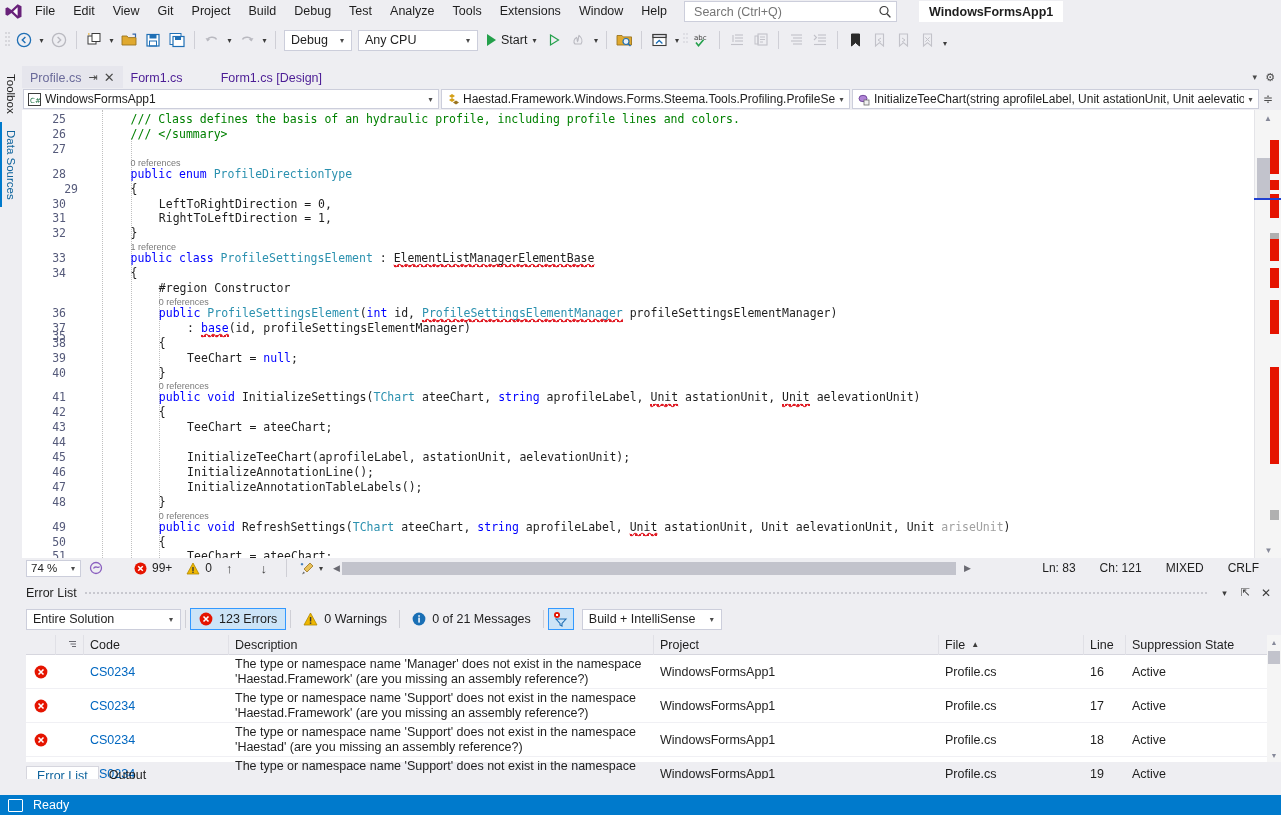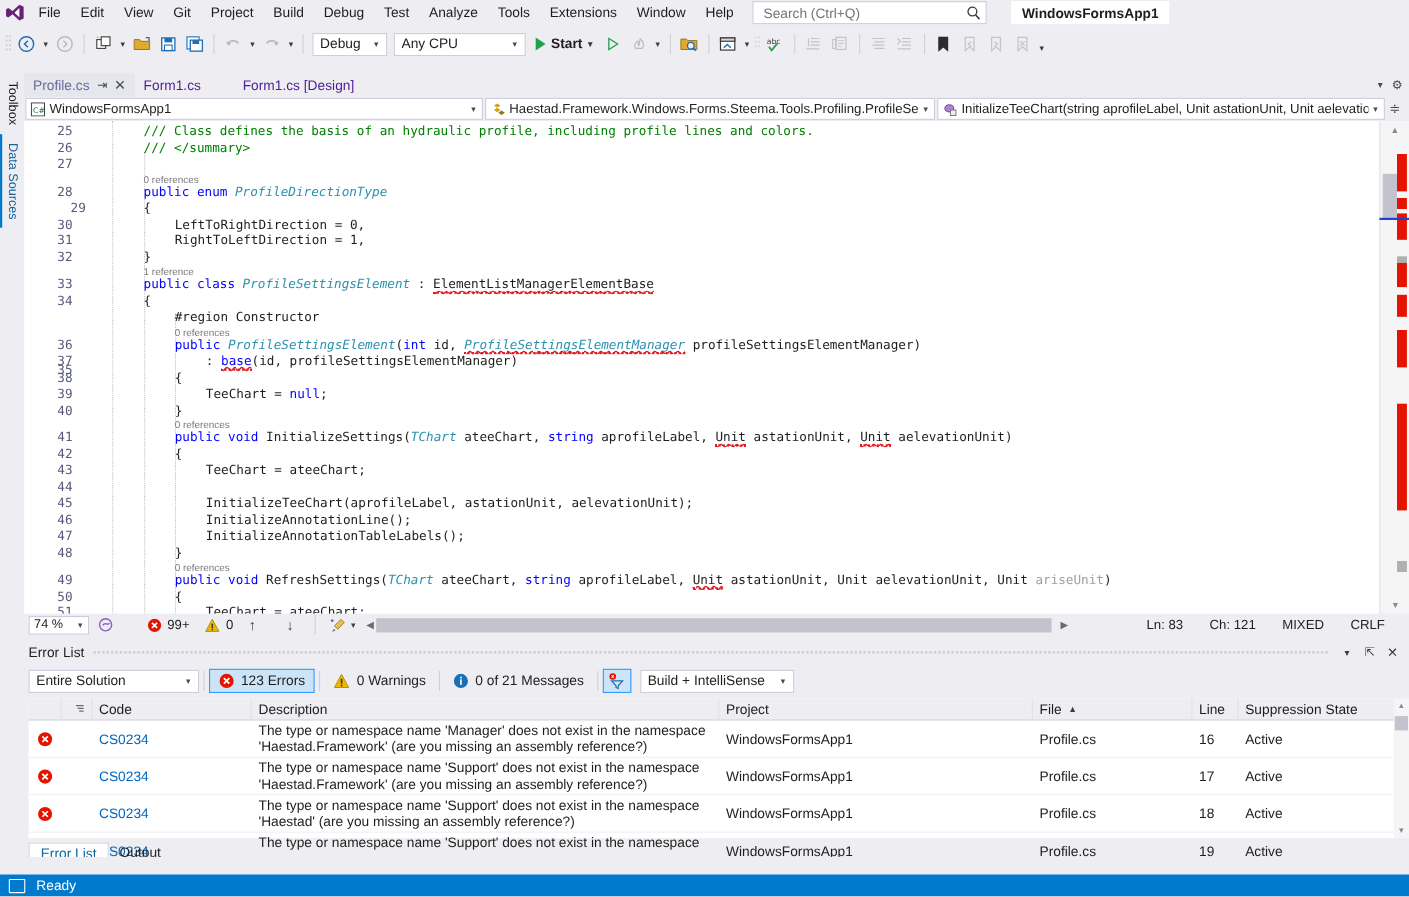--- a/index.html
+++ b/index.html
@@ -50,21 +50,21 @@
   }
   .tb-sep { width:1px; height:18px; background:#cfcfd6; margin:0 5px; }
   .tb-caret { width:11px; height:22px; display:flex; align-items:center; justify-content:center; font-size:8px; color:#3c3c3c; }
   .tb-grip { width:8px; height:20px; opacity:.5; }
   .combo {
     height:21px; border:1px solid #cccedb; background:#ffffff; display:flex; align-items:center;
     padding:0 2px 0 6px; font-size:12.5px; color:#1e1e1e; margin:0 3px;
   }
   .combo .cval { flex:1; white-space:nowrap; overflow:hidden; }
   .combo .carr { width:14px; text-align:center; font-size:8px; color:#4a4a4a; }
-  .start-btn { display:flex; align-items:center; gap:5px; padding:0 6px; height:22px; font-size:12.5px;font-weight:bold; }
+  .start-btn { display:flex; align-items:center; gap:5px; padding:0 6px; height:22px; font-size:12.5px; }
   .tri { width:0;height:0;border-left:9px solid #23a04b;border-top:6px solid transparent;border-bottom:6px solid transparent; }
 
   
   .leftdock {
     position:absolute; left:0; top:66px; width:21px; height:500px; background:#eeeef2;
   }
   .vtab {
     writing-mode: vertical-rl; text-orientation: mixed;
     font-size:11.5px; color:#1e1e1e; padding:8px 3px; white-space:nowrap; cursor:default;
     border-left:2px solid transparent;
@@ -103,21 +103,21 @@
     background:#ffffff; overflow:hidden;
   }
   .code-area { position:absolute; left:0; top:0; width:1232px; height:329px; }
   .cline { position:absolute; left:0; height:15px; line-height:15px; white-space:pre;
            font-family:"DejaVu Sans Mono", monospace; font-size:11.5px; }
   .lnum { position:absolute; width:44px; text-align:right; color:#2b91af; color:#555a7a;
           font-family:"DejaVu Sans Mono", monospace; font-size:11.5px; }
   .reflens { position:absolute; font-family:"Liberation Sans", sans-serif; font-size:9px; color:#7a7a7a; }
   .guide { position:absolute; width:0; border-left:1px dotted #c0c0c0; }
   .k  { color:#0000ff; }  
-  .t  { color:#2b91af;font-style:italic; }  
+  .t  { color:#2b91af; }  
   .c  { color:#008000; }  
   .p  { color:#1e1e1e; }  
   .g  { color:#a0a0a0; }  
   .sq { border-bottom:2px dotted #e01b24; text-decoration: underline wavy #e01b24; text-decoration-skip-ink:none; }
 
   
   .vscroll {
     position:absolute; left:1254px; top:110px; width:27px; height:448px; background:#f5f5f5;
     border-left:1px solid #e4e4e8;
   }

